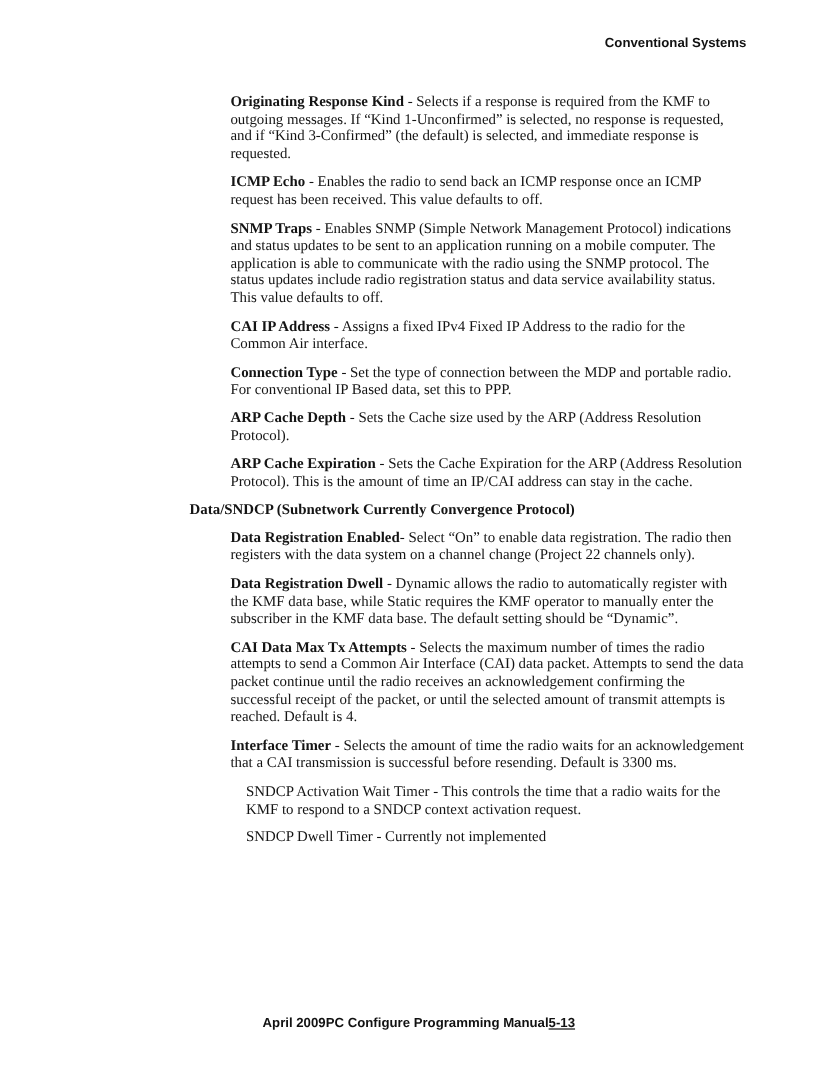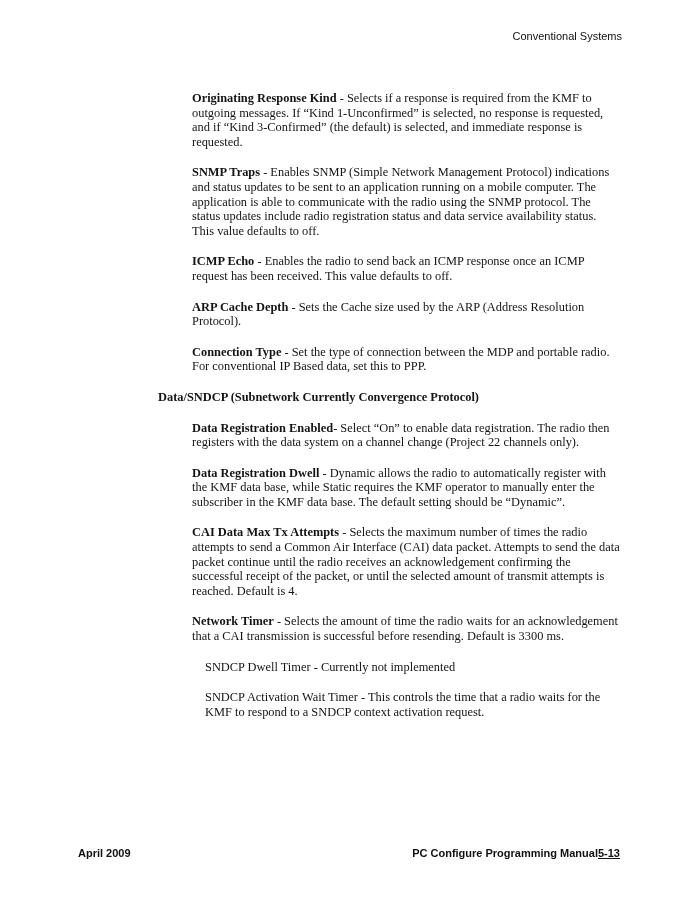--- a/index.html
+++ b/index.html
@@ -14,36 +14,36 @@
     overflow: hidden;
     color: #141414;
   }
   .page-header {
     position: absolute;
     top: 30px;
     left: 0;
     right: 73px;
     text-align: right;
     font-family: "Liberation Sans", sans-serif;
-    font-weight: normal;
+    font-weight: bold;
     font-size: 11px;
     color: #111111;
   }
   .doc-content {
     position: absolute;
     top: 75px;
     left: 0;
     right: 0;
     font-family: "Liberation Serif", serif;
     font-size: 12.4px;
     line-height: 14.6px;
     color: #141414;
   }
   .doc-content p {
-    margin: 16px 75px 9px 192px;
+    margin: 2px 75px 9px 192px;
   }
   .doc-content p.heading1 {
     margin-left: 158px;
     font-weight: bold;
   }
   .doc-content p.heading2 {
     margin-left: 176px;
     font-weight: bold;
   }
   .doc-content p.term {
@@ -57,21 +57,21 @@
   }
   .doc-content b {
     font-weight: bold;
   }
   .page-footer {
     position: absolute;
     top: 847px;
     left: 78px;
     right: 75px;
     display: flex;
-    justify-content: space-between;
+    justify-content: center;
     align-items: baseline;
     font-family: "Liberation Sans", sans-serif;
     font-weight: bold;
     font-size: 11px;
     color: #111111;
   }
   .footer-right {
     display: flex;
     align-items: baseline;
   }
@@ -81,31 +81,33 @@
 </style>
 </head>
 <body>
 
 <div class="page-header">
   <span>Conventional Systems</span>
 </div>
 
 <div class="doc-content">
     <p class="term"><b>Originating Response Kind</b><span> - Selects if a response is required from the KMF to outgoing messages. If “Kind 1-Unconfirmed” is selected, no response is requested, and if “Kind 3-Confirmed” (the default) is selected, and immediate response is requested.</span></p>
+    <p class="term"><b>ICMP Echo</b><span> - Enables the radio to send back an ICMP response once an ICMP request has been received. This value defaults to off.</span></p>
     <p class="term"><b>SNMP Traps</b><span> - Enables SNMP (Simple Network Management Protocol) indications and status updates to be sent to an application running on a mobile computer. The application is able to communicate with the radio using the SNMP protocol. The status updates include radio registration status and data service availability status. This value defaults to off.</span></p>
-    <p class="term"><b>ICMP Echo</b><span> - Enables the radio to send back an ICMP response once an ICMP request has been received. This value defaults to off.</span></p>
+    <p class="term"><b>CAI IP Address</b><span> - Assigns a fixed IPv4 Fixed IP Address to the radio for the Common Air interface.</span></p>
+    <p class="term"><b>Connection Type</b><span> - Set the type of connection between the MDP and portable radio. For conventional IP Based data, set this to PPP.</span></p>
     <p class="term"><b>ARP Cache Depth</b><span> - Sets the Cache size used by the ARP (Address Resolution Protocol).</span></p>
-    <p class="term"><b>Connection Type</b><span> - Set the type of connection between the MDP and portable radio. For conventional IP Based data, set this to PPP.</span></p>
+    <p class="term"><b>ARP Cache Expiration</b><span> - Sets the Cache Expiration for the ARP (Address Resolution Protocol). This is the amount of time an IP/CAI address can stay in the cache.</span></p>
     <p class="heading1"><span>Data/SNDCP (Subnetwork Currently Convergence Protocol)</span></p>
     <p class="term"><b>Data Registration Enabled</b><span>- Select “On” to enable data registration. The radio then registers with the data system on a channel change (Project 22 channels only).</span></p>
     <p class="term"><b>Data Registration Dwell</b><span> - Dynamic allows the radio to automatically register with the KMF data base, while Static requires the KMF operator to manually enter the subscriber in the KMF data base. The default setting should be “Dynamic”.</span></p>
     <p class="term"><b>CAI Data Max Tx Attempts</b><span> - Selects the maximum number of times the radio attempts to send a Common Air Interface (CAI) data packet. Attempts to send the data packet continue until the radio receives an acknowledgement confirming the successful receipt of the packet, or until the selected amount of transmit attempts is reached. Default is 4.</span></p>
-    <p class="term"><b>Network Timer</b><span> - Selects the amount of time the radio waits for an acknowledgement that a CAI transmission is successful before resending. Default is 3300 ms.</span></p>
+    <p class="term"><b>Interface Timer</b><span> - Selects the amount of time the radio waits for an acknowledgement that a CAI transmission is successful before resending. Default is 3300 ms.</span></p>
+    <p class="sub"><span>SNDCP Activation Wait Timer - This controls the time that a radio waits for the KMF to respond to a SNDCP context activation request.</span></p>
     <p class="sub"><span>SNDCP Dwell Timer - Currently not implemented</span></p>
-    <p class="sub"><span>SNDCP Activation Wait Timer - This controls the time that a radio waits for the KMF to respond to a SNDCP context activation request.</span></p>
   </div>
 
 <div class="page-footer">
   <span>April 2009</span>
   <span class="footer-right">
     <span>PC Configure Programming Manual</span>
     <span class="footer-page-number">5-13</span>
   </span>
 </div>
 

